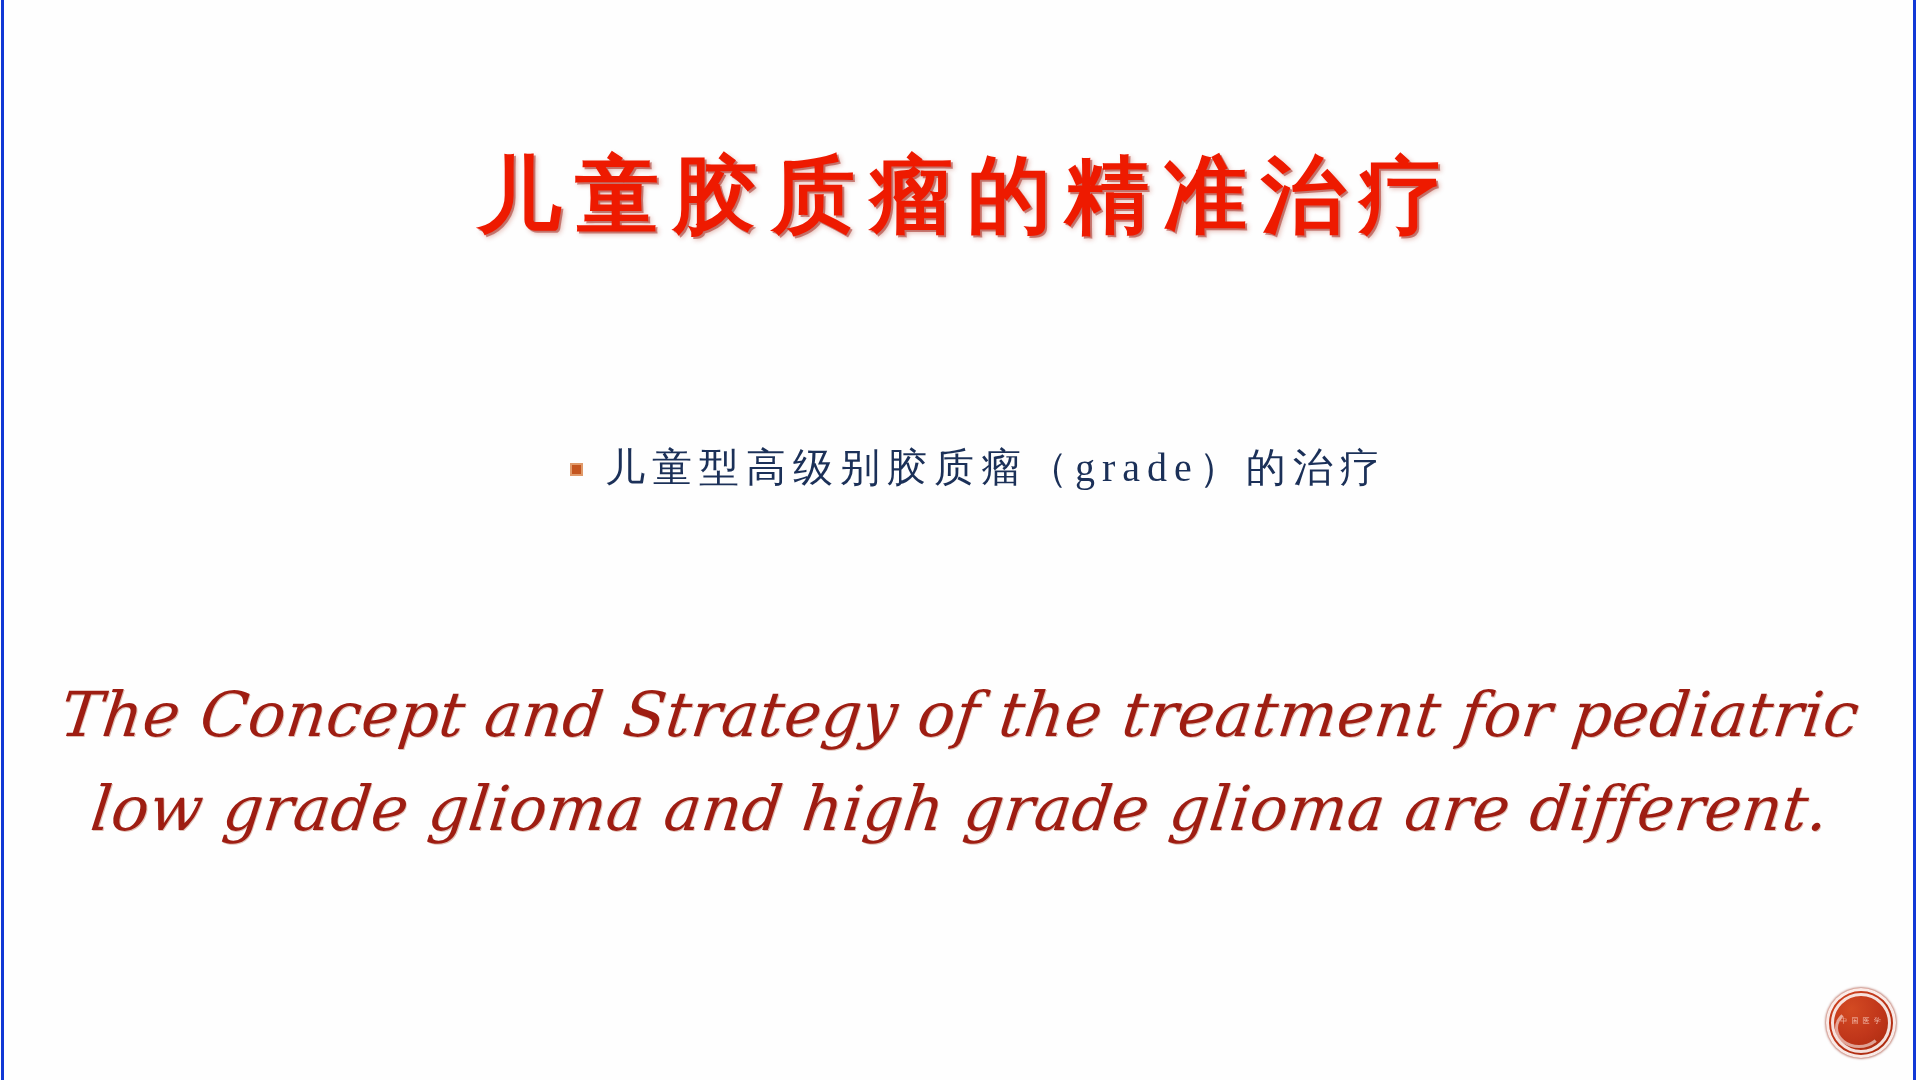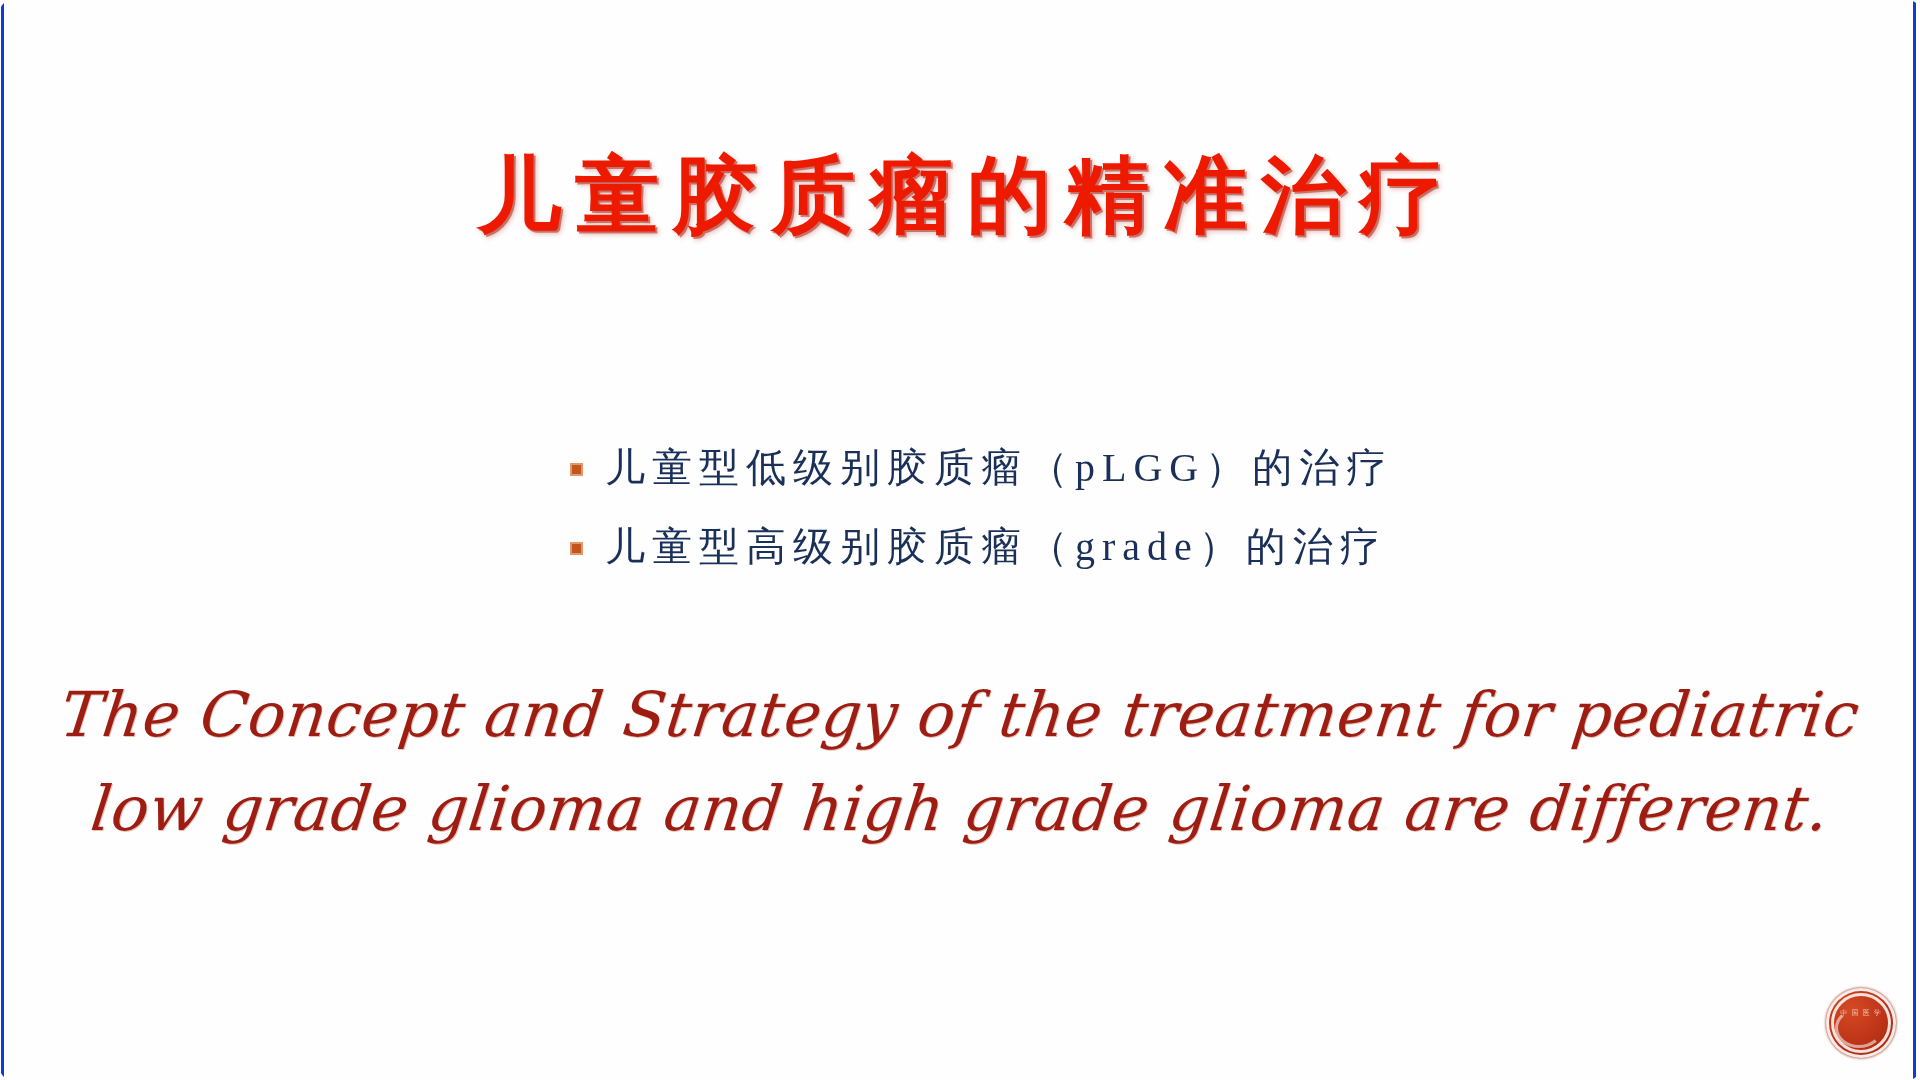--- a/index.html
+++ b/index.html
@@ -9,21 +9,20 @@
   }
   body {
     font-family: "Liberation Serif", "DejaVu Serif", serif;
   }
   #slide {
     position: relative;
     width: 1920px;
     height: 1080px;
     background: #fefefe;
     overflow: hidden;
-    border-radius: 12px;
   }
   
   .edge-rule {
     position: absolute;
     top: 0;
     width: 3px;
     height: 100%;
     background: #1138d6;
   }
   .edge-rule.left  { left: 1px; }
@@ -137,21 +136,21 @@
     width: 48px; height: 40px;
     border-radius: 50%;
     border: 3px solid rgba(255,255,255,0.55);
     border-top-color: transparent;
     border-right-color: transparent;
     box-sizing: border-box;
   }
   .seal-text {
     position: absolute;
     left: 0; right: 0;
-    top: 20px;
+    top: 28px;
     text-align: center;
     color: rgba(255,230,220,0.75);
     font-family: "DejaVu Sans", sans-serif;
     font-size: 7px;
     letter-spacing: 1px;
     line-height: 10px;
   }
 </style>
 </head>
 <body>
@@ -160,24 +159,20 @@
 
   <div class="edge-rule left"></div>
   <div class="edge-rule right"></div>
 
   <div class="slide-inner">
 
     <div class="title">儿童胶质瘤的精准治疗</div>
 
     <div class="bullets">
 
-      <div class="bullet-row">
-        <span class="bullet-marker"></span>
-        <span class="bullet-text">儿童型低级别胶质瘤（pLGG）的治疗</span>
-      </div>
 
       <div class="bullet-row">
         <span class="bullet-marker"></span>
         <span class="bullet-text">儿童型高级别胶质瘤（grade）的治疗</span>
       </div>
 
     </div>
 
     <div class="script-block">
       <div class="script-line">The Concept  and Strategy of the treatment for pediatric</div>

